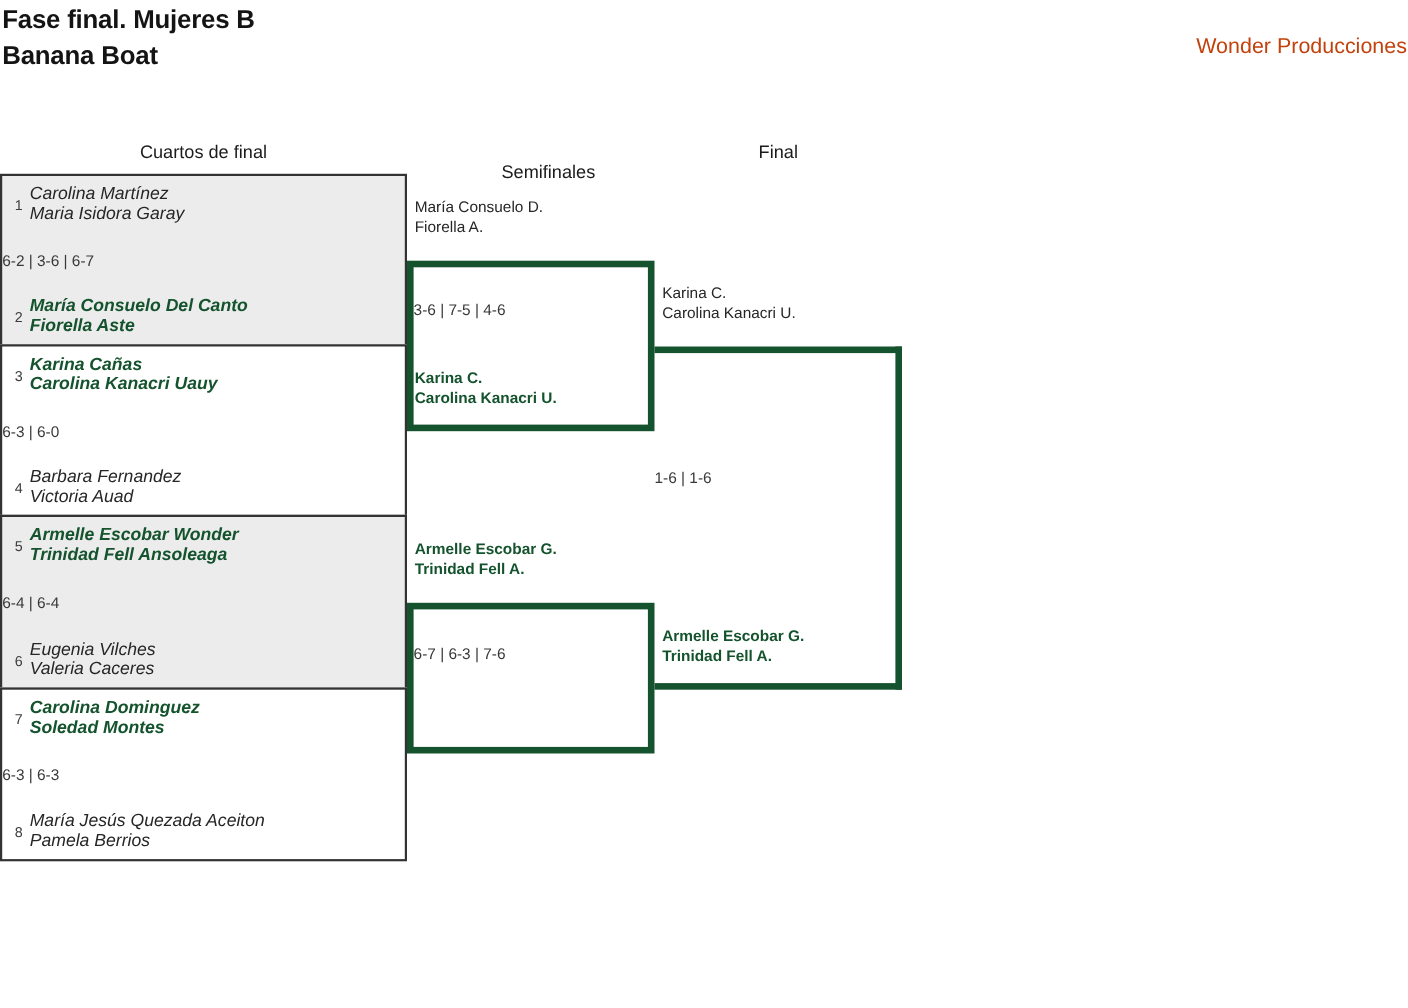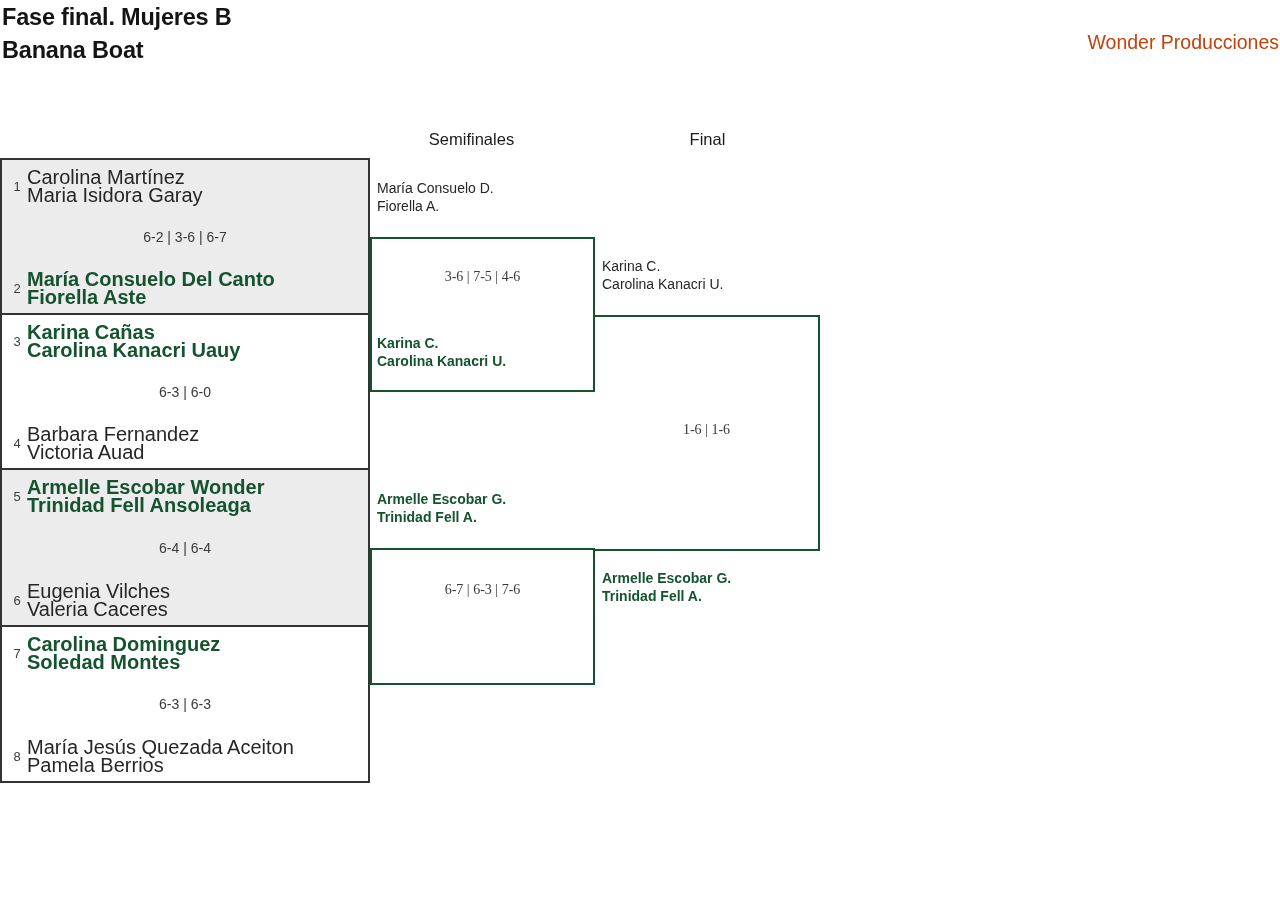--- a/index.html
+++ b/index.html
@@ -25,55 +25,55 @@
     position:absolute; right:1px; top:31px;
     font-size:19.5px; font-weight:500; color:#c2410c;
   }
 
   
   .colh {
     position:absolute; top:129px; height:20px; line-height:20px;
     text-align:center; font-size:16.5px; font-weight:500; color:#1b1b1b;
   }
   .colh.qf { left:0;   width:370px; }
-  .colh.sf { left:359px; width:225px; }
+  .colh.sf { left:386px; width:225px;margin-top:18px; }
   .colh.fi { left:595px; width:225px; }
 
   
   .qf-box {
     position:absolute; left:0; width:370px;
     border:2px solid #333333; background:#ffffff;
   }
   .qf-box.alt { background:#ececec; }
   #qf1 { top:158px; height:157px; }
   #qf2 { top:313px; height:157px; }
   #qf3 { top:468px; height:159px; }
   #qf4 { top:625px; height:158px; }
 
   .team-row { position:absolute; left:0; right:0; display:flex; align-items:center; }
   .team-row.top { top:8px; }
   .team-row.bottom { bottom:7px; }
   .seed {
     margin-left:7px; width:16px; flex:0 0 16px;
     text-align:center; font-size:13px; color:#3c3c3c;
   }
-  .names { margin-left:2px; font-size:20px; line-height:18px; color:#262626; }
+  .names { margin-left:2px; font-size:16px; line-height:18px; color:#262626;font-style:italic; }
   .names.bold, .team-block.bold { font-weight:700; color:#14532d; }
 
   .score {
-    position:absolute; left:0; right:0; text-align:center;
+    position:absolute; left:0; right:0; text-align:left;
     font-size:14px; color:#383838;
   }
   .qf-box .score { top:50%; transform:translateY(-50%); }
 
   
-  .hollow-box { position:absolute; border:2px solid #14532d; background:transparent;font-family:Liberation Serif, serif; }
+  .hollow-box { position:absolute; border:6px solid #14532d; background:transparent; }
   #sf-box1 { left:370px; top:237px; width:225px; height:155px; }
   #sf-box2 { left:370px; top:548px; width:225px; height:137px; }
-  #final-box { left:595px; top:315px; width:225px; height:236px; border-left:none; }
+  #final-box { left:595px; top:315px; width:225px; height:312px; border-left:none; }
   #sf-box1 .score { top:30px; }
   #sf-box2 .score { top:32px; }
   #final-box .score { top:105px; }
 
   
   .team-block {
     position:absolute; width:215px;
     font-size:14px; line-height:18px; color:#262626;
   }
   #sf1-top    { left:377px; top:179px; }
@@ -88,20 +88,21 @@
 
 <div class="page">
 
   <div class="title">
     <div>Fase final. Mujeres B</div>
     <div>Banana Boat</div>
   </div>
 
   <div class="org">Wonder Producciones</div>
 
+  <div class="colh qf">Cuartos de final</div>
   <div class="colh sf">Semifinales</div>
   <div class="colh fi">Final</div>
 
   <div class="qf-box alt" id="qf1">
     <div class="team-row top">
       <span class="seed">1</span>
       <span class="names">
         <div>Carolina Martínez</div>
         <div>Maria Isidora Garay</div>
       </span>

